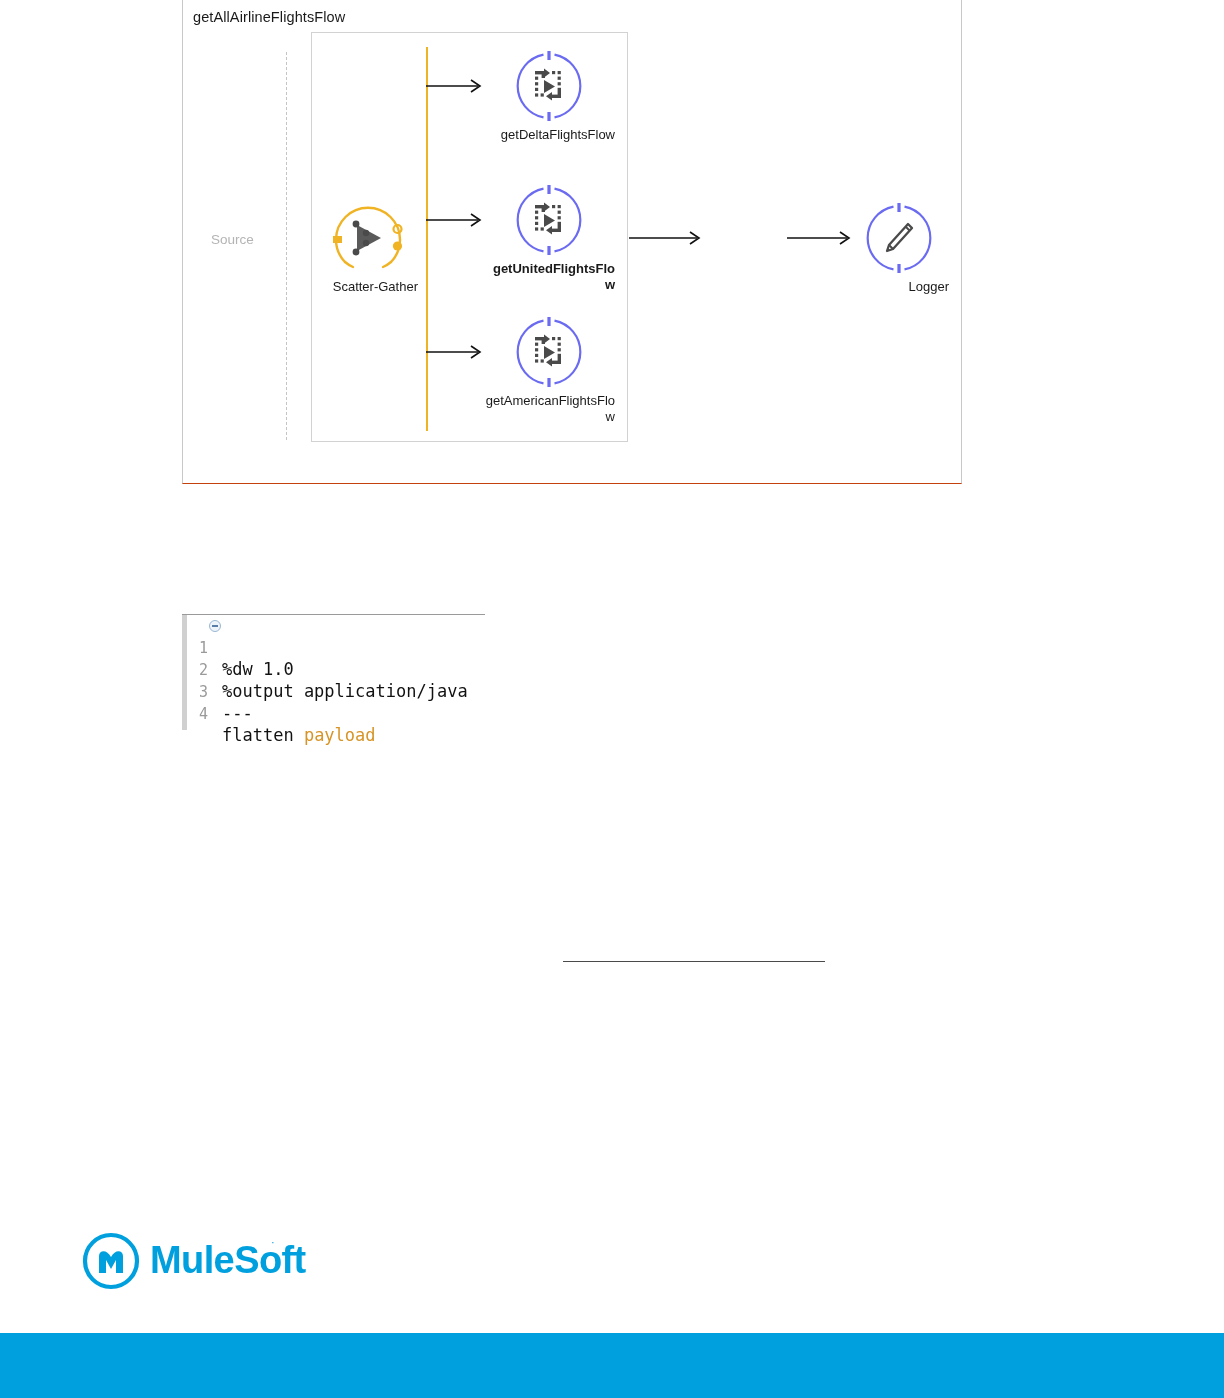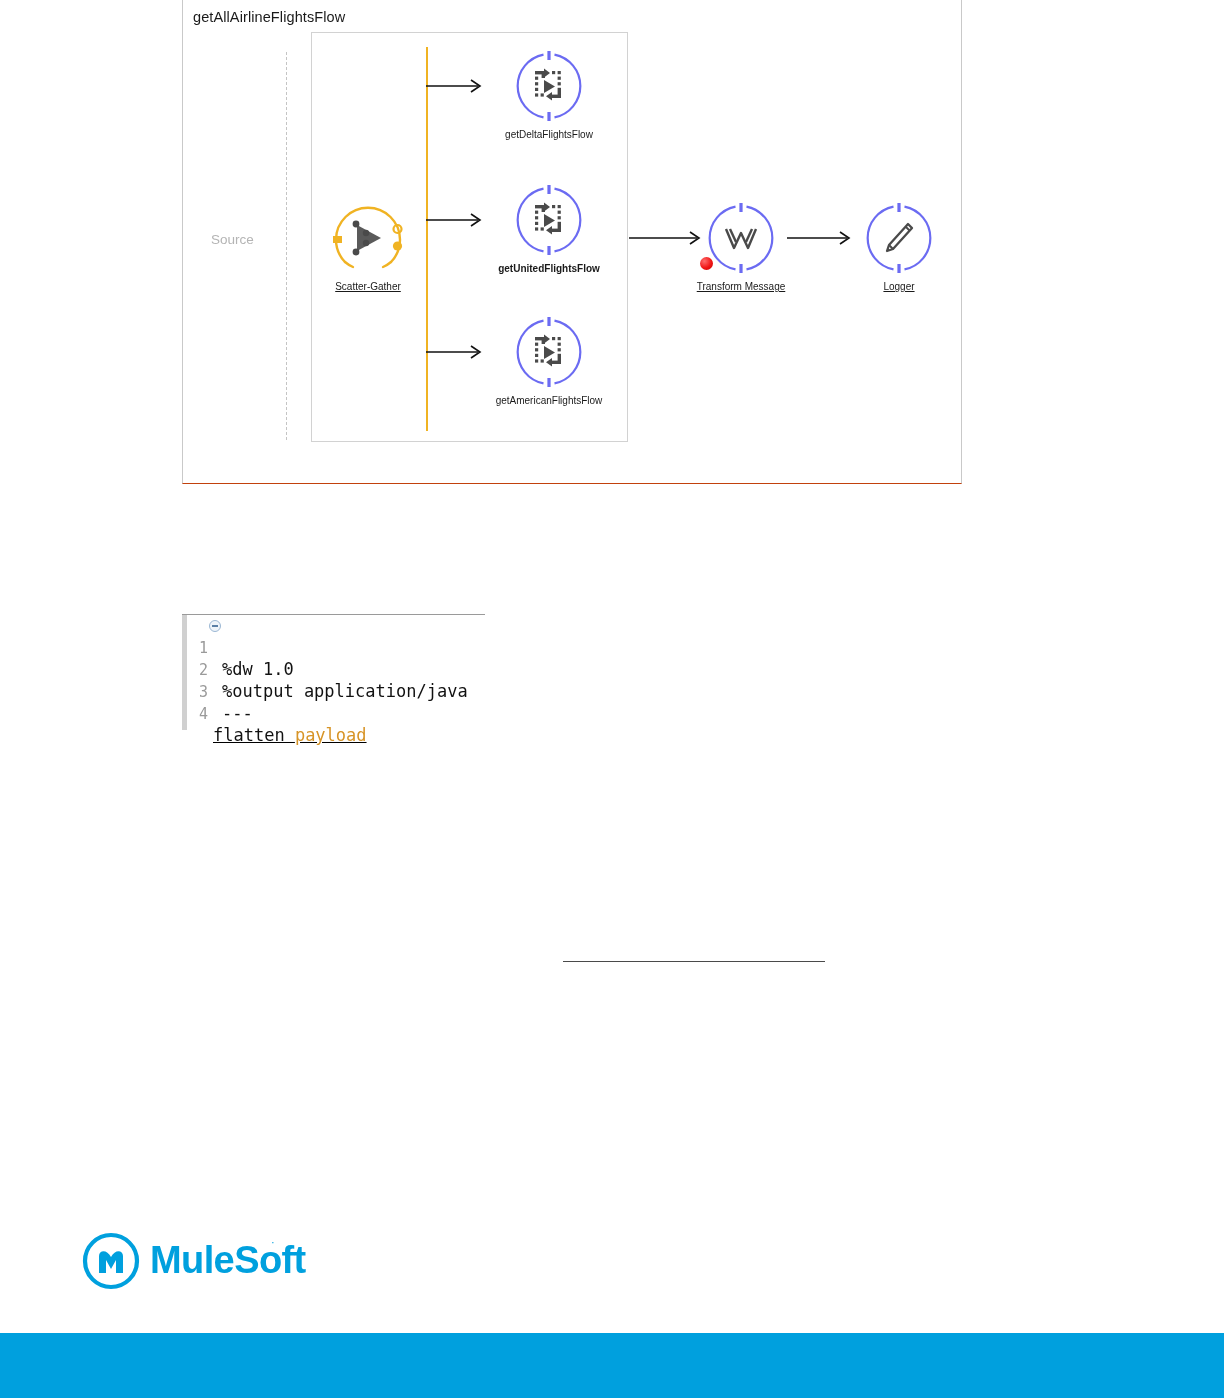--- a/index.html
+++ b/index.html
@@ -93,28 +93,29 @@
     text-align: center;
   }
   .node-circle {
     position: relative;
     width: 70px;
     height: 70px;
     margin: 0 auto;
   }
   .node-label {
     margin-top: 6px;
-    font-size: 10px;
+    font-size: 13px;
     line-height: 16px;
     color: #1a1a1a;
     width: 132px;
     margin-left: -29px;
     word-break: break-all;
-  }
-  .node-label.narrow { width: 100px; margin-left: -13px; word-break: normal; text-decoration: underline; }
+    text-align: right;
+  }
+  .node-label.narrow { width: 100px; margin-left: -13px; word-break: normal; }
 
   
   .ring { position: absolute; left: 0; top: 0; }
 
   .err-dot {
     position: absolute;
     left: -6px;
     bottom: 3px;
     width: 13px;
     height: 13px;
@@ -409,39 +410,20 @@
           <path d="M 30 29 L 41 35.5 L 30 42 Z"></path>
           <rect x="43.6" y="36.8" width="3.4" height="10"></rect>
           <rect x="37" y="43.6" width="10" height="3.4"></rect>
           <path d="M 38 41 L 32 45.3 L 38 49.6 Z"></path>
         </g>
       </svg>
     </div>
     <div class="node-label">getAmericanFlightsFlow</div>
   </div>
 
-  <div class="node" style="left:521px; top:203px;">
-    <div class="node-circle">
-      <svg class="ring" width="70" height="70" viewBox="0 0 70 70">
-        <path d="M 40.5 3.6 A 32 32 0 0 1 40.5 66.4" fill="none" stroke="#6b6bf2" stroke-width="2.2"></path>
-        <path d="M 29.5 66.4 A 32 32 0 0 1 29.5 3.6" fill="none" stroke="#6b6bf2" stroke-width="2.2"></path>
-        <rect x="33.4" y="0" width="3.2" height="9" fill="#6b6bf2"></rect>
-        <rect x="33.4" y="61" width="3.2" height="9" fill="#6b6bf2"></rect>
-      </svg>
-      <svg class="ring" width="70" height="70" viewBox="0 0 70 70">
-        <g fill="none" stroke="#4a4a4a" stroke-width="2.4" stroke-linejoin="round">
-          <path d="M 20 26 L 28 45 L 35 30 L 42 45 L 50 26"></path>
-          <path d="M 24 26 L 30 39"></path>
-          <path d="M 46 26 L 40 39"></path>
-        </g>
-      </svg>
-      <div class="err-dot"></div>
-    </div>
-    <div class="node-label narrow">Transform Message</div>
-  </div>
 
   <div class="node" style="left:679px; top:203px;">
     <div class="node-circle">
       <svg class="ring" width="70" height="70" viewBox="0 0 70 70">
         <path d="M 40.5 3.6 A 32 32 0 0 1 40.5 66.4" fill="none" stroke="#6b6bf2" stroke-width="2.2"></path>
         <path d="M 29.5 66.4 A 32 32 0 0 1 29.5 3.6" fill="none" stroke="#6b6bf2" stroke-width="2.2"></path>
         <rect x="33.4" y="0" width="3.2" height="9" fill="#6b6bf2"></rect>
         <rect x="33.4" y="61" width="3.2" height="9" fill="#6b6bf2"></rect>
       </svg>
       <svg class="ring" width="70" height="70" viewBox="0 0 70 70">
@@ -472,21 +454,21 @@
     <span class="code-txt tok-plain" style="left:40px;">%output application/java</span>
   </div>
 
   <div class="code-line" style="top:48px;">
     <span class="ln">3</span>
     <span class="code-txt tok-plain" style="left:40px;">---</span>
   </div>
 
   <div class="code-line" style="top:70px;">
     <span class="ln">4</span>
-    <span class="code-txt" style="left:31px;text-decoration:underline;"><span class="tok-plain">flatten </span><span class="tok-var">payload</span></span>
+    <span class="code-txt" style="left:40px;"><span class="tok-plain">flatten </span><span class="tok-var">payload</span></span>
   </div>
 </div>
 
 <div id="blank-field"></div>
 
 <div id="logo">
   <svg width="60" height="58" viewBox="0 0 60 58">
     <circle cx="29" cy="29" r="26" fill="none" stroke="#00a0de" stroke-width="4.2"></circle>
     <path d="M 17 41 L 17 24 C 17 18 25 17 29 25 C 33 17 41 18 41 24 L 41 41 L 34 41 L 34 28 L 29 37 L 24 28 L 24 41 Z" fill="#00a0de"></path>
   </svg>

